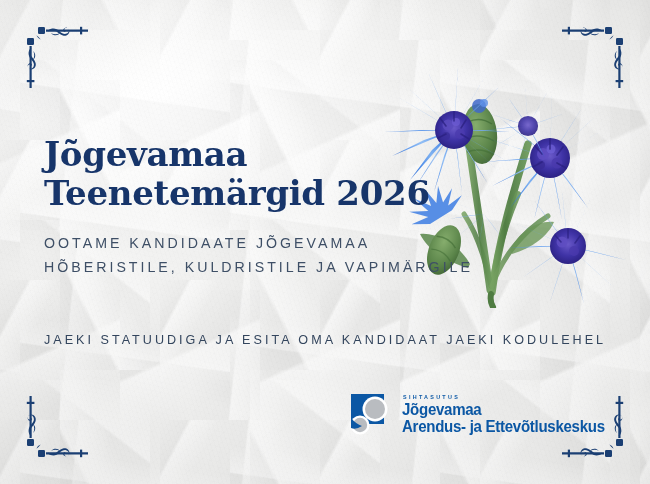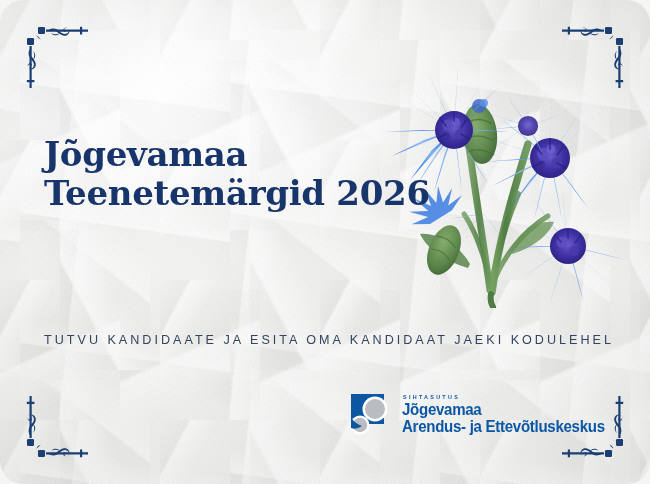--- a/index.html
+++ b/index.html
@@ -4,21 +4,20 @@
 <style>
   html,body{margin:0;padding:0;}
   body{
     width:650px;height:484px;overflow:hidden;
     font-family:"Liberation Sans", sans-serif;
     background:#f5f5f4;
   }
   .poster{
     position:relative;width:650px;height:484px;overflow:hidden;
     background:#f7f7f6;
-    border-radius:23px;
   }
   
   .paper-base{
     position:absolute;inset:0;
     background:
       radial-gradient(ellipse 60% 50% at 25% 20%, #ffffff 0%, #f2f2f1 70%, #eeeeed 100%),
       linear-gradient(#f8f8f7,#f1f1f0);
   }
   .paper-creases{
     position:absolute;inset:0;opacity:.55;
@@ -342,22 +341,24 @@
         <path d="M0 0 L-40 34 L-18 16z" fill="url(#petalB)"></path>
         <path d="M0 0 L-8 52 L-4 24z" fill="url(#petalA)"></path>
         <path d="M0 0 L30 40 L14 18z" fill="url(#petalB)"></path>
       </g>
     </g>
   </svg>
 
   <h1 class="title">Jõgevamaa
 Teenetemärgid 2026</h1>
 
-
-  <div class="cta">TUTVU KANDIDAATE JA ESITA OMA KANDIDAAT JAEKI KODULEHEL</div>
+  <div class="subtitle">OOTAME KANDIDAATE JÕGEVAMAA
+HÕBERISTILE, KULDRISTILE JA VAPIMÄRGILE</div>
+
+  <div class="cta">JAEKI STATUUDIGA JA ESITA OMA KANDIDAAT JAEKI KODULEHEL</div>
 
 
   <div class="logo">
     <svg class="logo-mark" viewBox="0 0 46 46">
       <rect x="2" y="2" width="33" height="30" fill="#0b57a4"></rect>
       <circle cx="26" cy="17" r="12.5" fill="#ffffff"></circle>
       <circle cx="26" cy="17" r="10" fill="#b9bcc0"></circle>
       <circle cx="11" cy="33" r="9.5" fill="#ffffff"></circle>
       <circle cx="11" cy="33" r="7.2" fill="#b9bcc0"></circle>
       <path d="M2 26 q5 6 11 8 q-6 4 -11 2z" fill="#0b57a4"></path>

